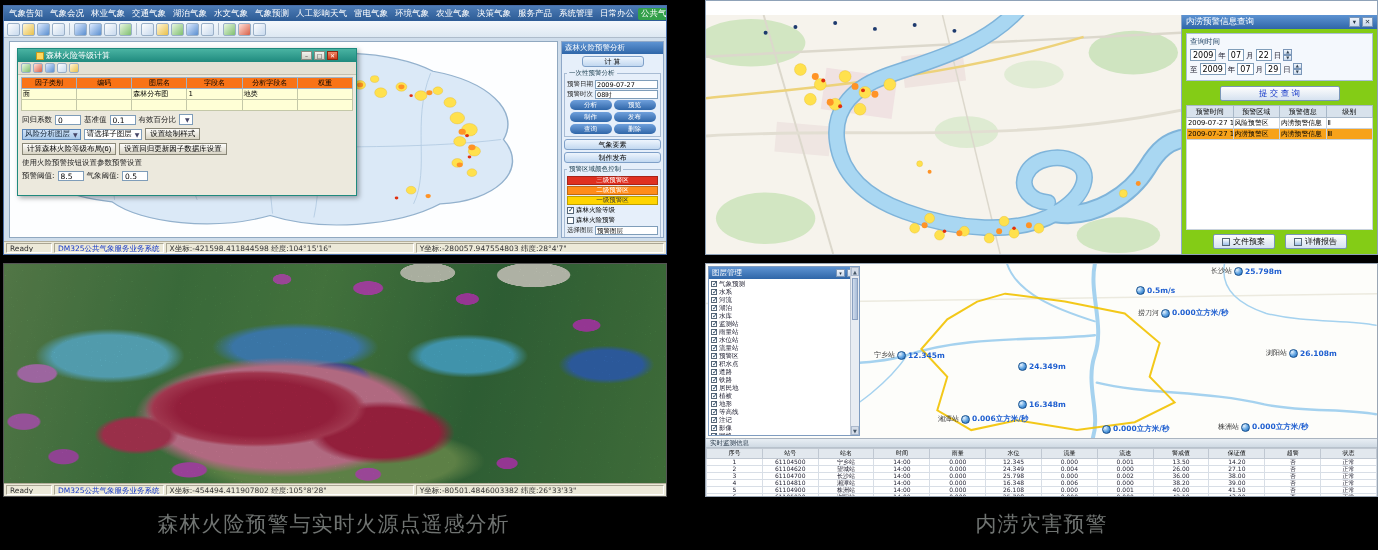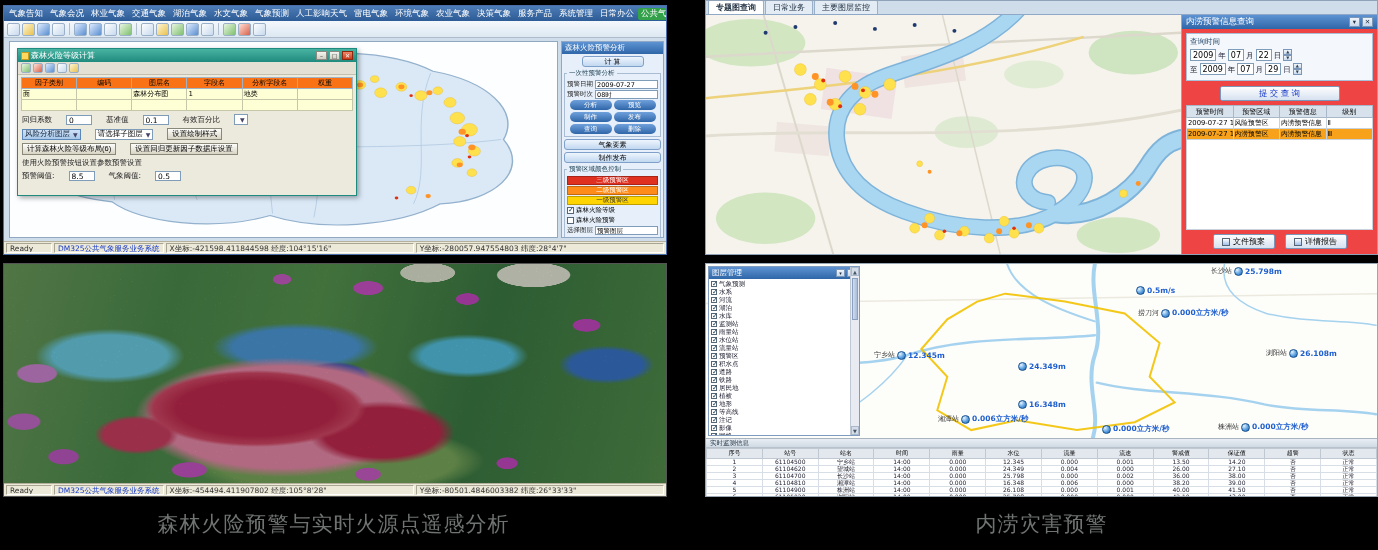--- a/index.html
+++ b/index.html
@@ -20,31 +20,31 @@
 .tbico{width:13px;height:13px;border:1px solid #9ab0c8;border-radius:2px;background:linear-gradient(135deg,#fefefe,#c8daee);flex:none}
 .tbico.g{background:linear-gradient(135deg,#e8f6e0,#7fbf6f)}
 .tbico.y{background:linear-gradient(135deg,#fff6d8,#e8c04a)}
 .tbico.r{background:linear-gradient(135deg,#ffe0d8,#d86048)}
 .tbico.b{background:linear-gradient(135deg,#ddeaff,#5a8fd0)}
 .tbsep{width:1px;height:12px;background:#b0bece;margin:0 2px}
 .tl-body{position:absolute;left:0;right:0;top:32px;bottom:13px;background:#cfddeb}
 .tl-map{position:absolute;left:5px;top:3px;right:108px;bottom:3px;background:#fdfeff;border:1px solid #90a8c0}
 .tl-map svg{width:100%;height:100%;display:block}
 .tl-dialog{position:absolute;left:7px;top:6px;width:340px;height:148px;background:#ece9dd;border:1px solid #1f8a7e;box-shadow:2px 2px 5px rgba(0,0,0,.35);z-index:5;font-size:7.5px}
-.dlg-title{display:flex;align-items:center;height:13px;background:linear-gradient(#49b3a2,#1f8a7e);color:#fff;padding:0 3px;gap:2px}
+.dlg-title{display:flex;align-items:center;height:13px;background:linear-gradient(#49b3a2,#1f8a7e);color:#fff;padding:0 18px;gap:2px}
 .dlg-ico{width:8px;height:8px;background:#ffd95e;border:1px solid #c79a20;flex:none}
 .dlg-text{flex:1;font-size:8px;white-space:nowrap;overflow:hidden}
 .winbtn{width:11px;height:9px;background:linear-gradient(#f4f4f0,#cfcfc4);border:1px solid #8a8a80;font-size:6px;line-height:8px;text-align:center;color:#333;flex:none}
 .winbtn.close{background:linear-gradient(#f08868,#cc3a18);color:#fff;border-color:#8c2810}
 .dlg-toolbar{display:flex;align-items:center;height:13px;gap:2px;padding:0 3px;border-bottom:1px solid #c4c0b0;background:#e4e1d4}
 .dlg-toolbar .tbico{width:10px;height:10px}
 .dlg-table{border-collapse:collapse;margin:2px 3px;width:calc(100% - 6px);table-layout:fixed}
 .dlg-table th{background:#f97316;border:1px solid #9fb2c6;font-weight:normal;font-size:7px;height:11px;overflow:hidden;white-space:nowrap}
 .dlg-table td{background:#ffffd6;border:1px solid #c4c8a8;font-size:7px;height:11px;padding:0 1px;overflow:hidden;white-space:nowrap}
-.dlg-row{display:flex;align-items:center;gap:14px;margin:3px 4px}
+.dlg-row{display:flex;align-items:center;gap:3px;margin:3px 4px}
 .lbl{font-size:7.5px;color:#222;white-space:nowrap}
 .inp{display:inline-block;min-width:26px;height:10px;background:#fff;border:1px solid #7f9db9;font-size:7.5px;line-height:9px;padding:0 2px}
 .sel{display:inline-flex;align-items:center;justify-content:space-between;height:11px;background:#fff;border:1px solid #7f9db9;font-size:7.5px;padding:0 2px;gap:3px;white-space:nowrap}
 .sel.blue{background:linear-gradient(#cfe2f8,#a8c8ea);border-color:#5a86b8;color:#123}
 .car{font-size:6px;color:#446}
 .dbtn{height:12px;background:linear-gradient(#fdfdfb,#d8d4c4);border:1px solid #8a8878;font-size:7.5px;padding:0 4px;white-space:nowrap}
 .tl-panel{position:absolute;right:2px;top:3px;bottom:3px;width:103px;background:#e6effa;border:1px solid #8fa8c8;display:flex;flex-direction:column;font-size:7px;overflow:hidden}
 .pnl-title{height:12px;background:linear-gradient(#5d93d2,#2f66a8);color:#fff;font-size:7.5px;display:flex;align-items:center;padding:0 3px;flex:none}
 .smallbtn{margin:2px auto 1px;width:62px;height:11px;background:linear-gradient(#eef5fd,#c2d8f0);border:1px solid #7fa0c8;border-radius:3px;font-size:7px}
 .grp{margin:1px 2px;border:1px solid #a8bcd4;padding:1px 2px 2px}
@@ -65,21 +65,21 @@
 .seg.sys{color:#1538c8}
 .seg.grow{flex:1}
 .seg.w1{width:46px}
 
 .tr-tabbar{display:flex;align-items:flex-end;height:14px;background:#cfdcea;border-bottom:1px solid #8fa8c8;padding:0 2px;gap:1px}
 .tab{font-size:8px;padding:1px 7px;background:#e3ebf4;border:1px solid #9ab0c8;border-bottom:none;border-radius:2px 2px 0 0;color:#234;white-space:nowrap}
 .tab.active{background:#fff;font-weight:bold}
 .tr-main{position:absolute;left:0;right:0;top:14px;bottom:0;display:flex}
 .tr-map{flex:1;position:relative;background:#f6f3ec;overflow:hidden}
 .tr-map svg{width:100%;height:100%;display:block}
-.tr-panel{width:196px;background:#ef4444;border-left:1px solid #8fa8c8;display:flex;flex-direction:column;font-size:8px}
+.tr-panel{width:196px;background:#84cc16;border-left:1px solid #8fa8c8;display:flex;flex-direction:column;font-size:8px}
 .trp-title{height:14px;background:linear-gradient(#5d93d2,#2f66a8);color:#fff;display:flex;align-items:center;padding:0 4px;font-size:8.5px;flex:none}
 .trp-title .sp{flex:1}
 .tico{width:11px;height:10px;background:linear-gradient(#f0f4fa,#c8d8ec);border:1px solid #7a96b8;font-size:6.5px;line-height:9px;text-align:center;color:#234;margin-left:2px;flex:none}
 .trp-grp{margin:4px 4px 2px;border:1px solid #aabfd8;padding:3px;background:#f4f8fd}
 .glab{font-size:7.5px;color:#246;margin-bottom:2px}
 .daterow{display:flex;align-items:flex-end;gap:2px;margin:2px 0;white-space:nowrap}
 .dr-num{background:#fff;border:1px solid #7f9db9;padding:0 2px;height:12px;line-height:11px;font-size:8px}
 .dr-u{font-size:7.5px;color:#223}
 .spin{display:inline-flex;flex-direction:column;width:9px}
 .spin i{height:6px;background:linear-gradient(#f4f8fc,#c8d8ec);border:1px solid #7a96b8;font-style:normal;font-size:4px;line-height:4px;text-align:center;color:#345}
@@ -377,25 +377,20 @@
   </div>
   <div class="statusbar">
     <span class="seg w1">Ready</span>
     <span class="seg sys">DM325公共气象服务业务系统</span>
     <span class="seg grow">X坐标:-421598.411844598  经度:104°15'16"</span>
     <span class="seg grow">Y坐标:-280057.947554803  纬度:28°4'7"</span>
   </div>
 </div>
 
 <div id="tr" class="quad">
-  <div class="tr-tabbar">
-    <span class="tab active">专题图查询</span>
-    <span class="tab">日常业务</span>
-    <span class="tab">主要图层监控</span>
-  </div>
   <div class="tr-main">
     <div class="tr-map">
       <svg viewBox="0 0 478 241" preserveAspectRatio="none">
         <ellipse cx="45" cy="28" rx="55" ry="24" fill="#d2e6c2"></ellipse>
         <ellipse cx="430" cy="38" rx="45" ry="22" fill="#cfe4c0"></ellipse>
         <ellipse cx="60" cy="205" rx="50" ry="26" fill="#d2e6c2"></ellipse>
         <ellipse cx="262" cy="118" rx="32" ry="16" fill="#d8e8cc" opacity="0.8"></ellipse>
         <ellipse cx="415" cy="222" rx="42" ry="18" fill="#d2e6c2"></ellipse>
         <ellipse cx="330" cy="60" rx="30" ry="14" fill="#d8e8cc" opacity="0.7"></ellipse>
         <rect x="118" y="58" width="72" height="42" fill="#f0e2e2" transform="rotate(8 154 79)"></rect>

